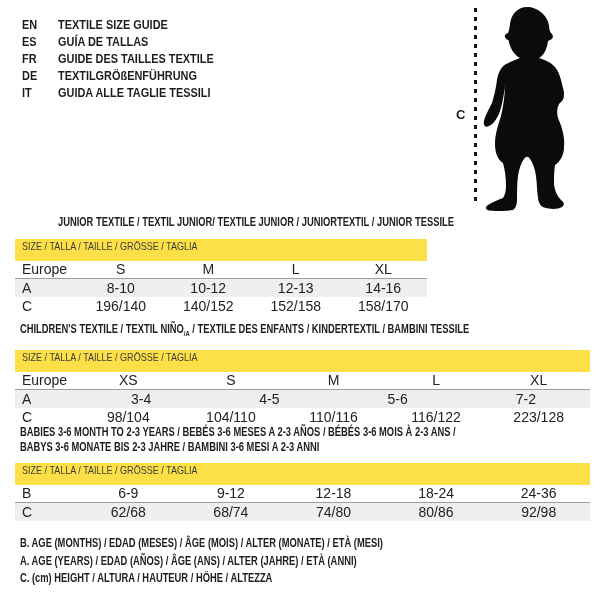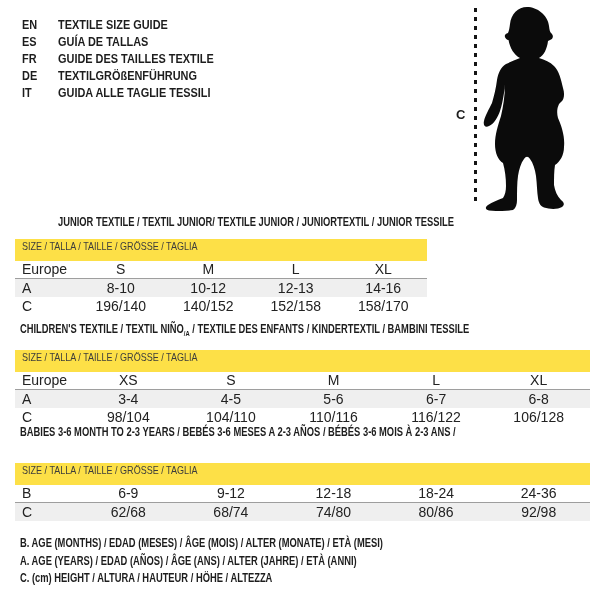--- a/index.html
+++ b/index.html
@@ -139,35 +139,35 @@
       <span class="cell">S</span>
       <span class="cell">M</span>
       <span class="cell">L</span>
       <span class="cell">XL</span>
     </div>
     <div class="trow shade">
       <span class="cell lbl">A</span>
       <span class="cell">3-4</span>
       <span class="cell">4-5</span>
       <span class="cell">5-6</span>
-      <span class="cell">6-7</span>
-      <span class="cell">6-8</span>
+      <span class="cell">7-2</span>
     </div>
     <div class="trow">
       <span class="cell lbl">C</span>
       <span class="cell">98/104</span>
       <span class="cell">104/110</span>
       <span class="cell">110/116</span>
       <span class="cell">116/122</span>
-      <span class="cell">106/128</span>
+      <span class="cell">223/128</span>
     </div>
   </div>
 
   <div class="sec-title" style="top:425px;">
     <div><span class="cond-t">BABIES 3-6 MONTH TO 2-3 YEARS / BEBÉS 3-6 MESES A 2-3 AÑOS / BÉBÉS 3-6 MOIS À 2-3 ANS /</span></div>
+    <div><span class="cond-t">BABYS 3-6 MONATE BIS 2-3 JAHRE / BAMBINI 3-6 MESI A 2-3 ANNI</span></div>
   </div>
   <div class="tbl" style="top:463px;width:575px;">
     <div class="size-bar">
       <span class="cond-b">SIZE / TALLA / TAILLE / GRÖSSE / TAGLIA</span>
     </div>
     <div class="trow hdr">
       <span class="cell lbl">B</span>
       <span class="cell">6-9</span>
       <span class="cell">9-12</span>
       <span class="cell">12-18</span>

